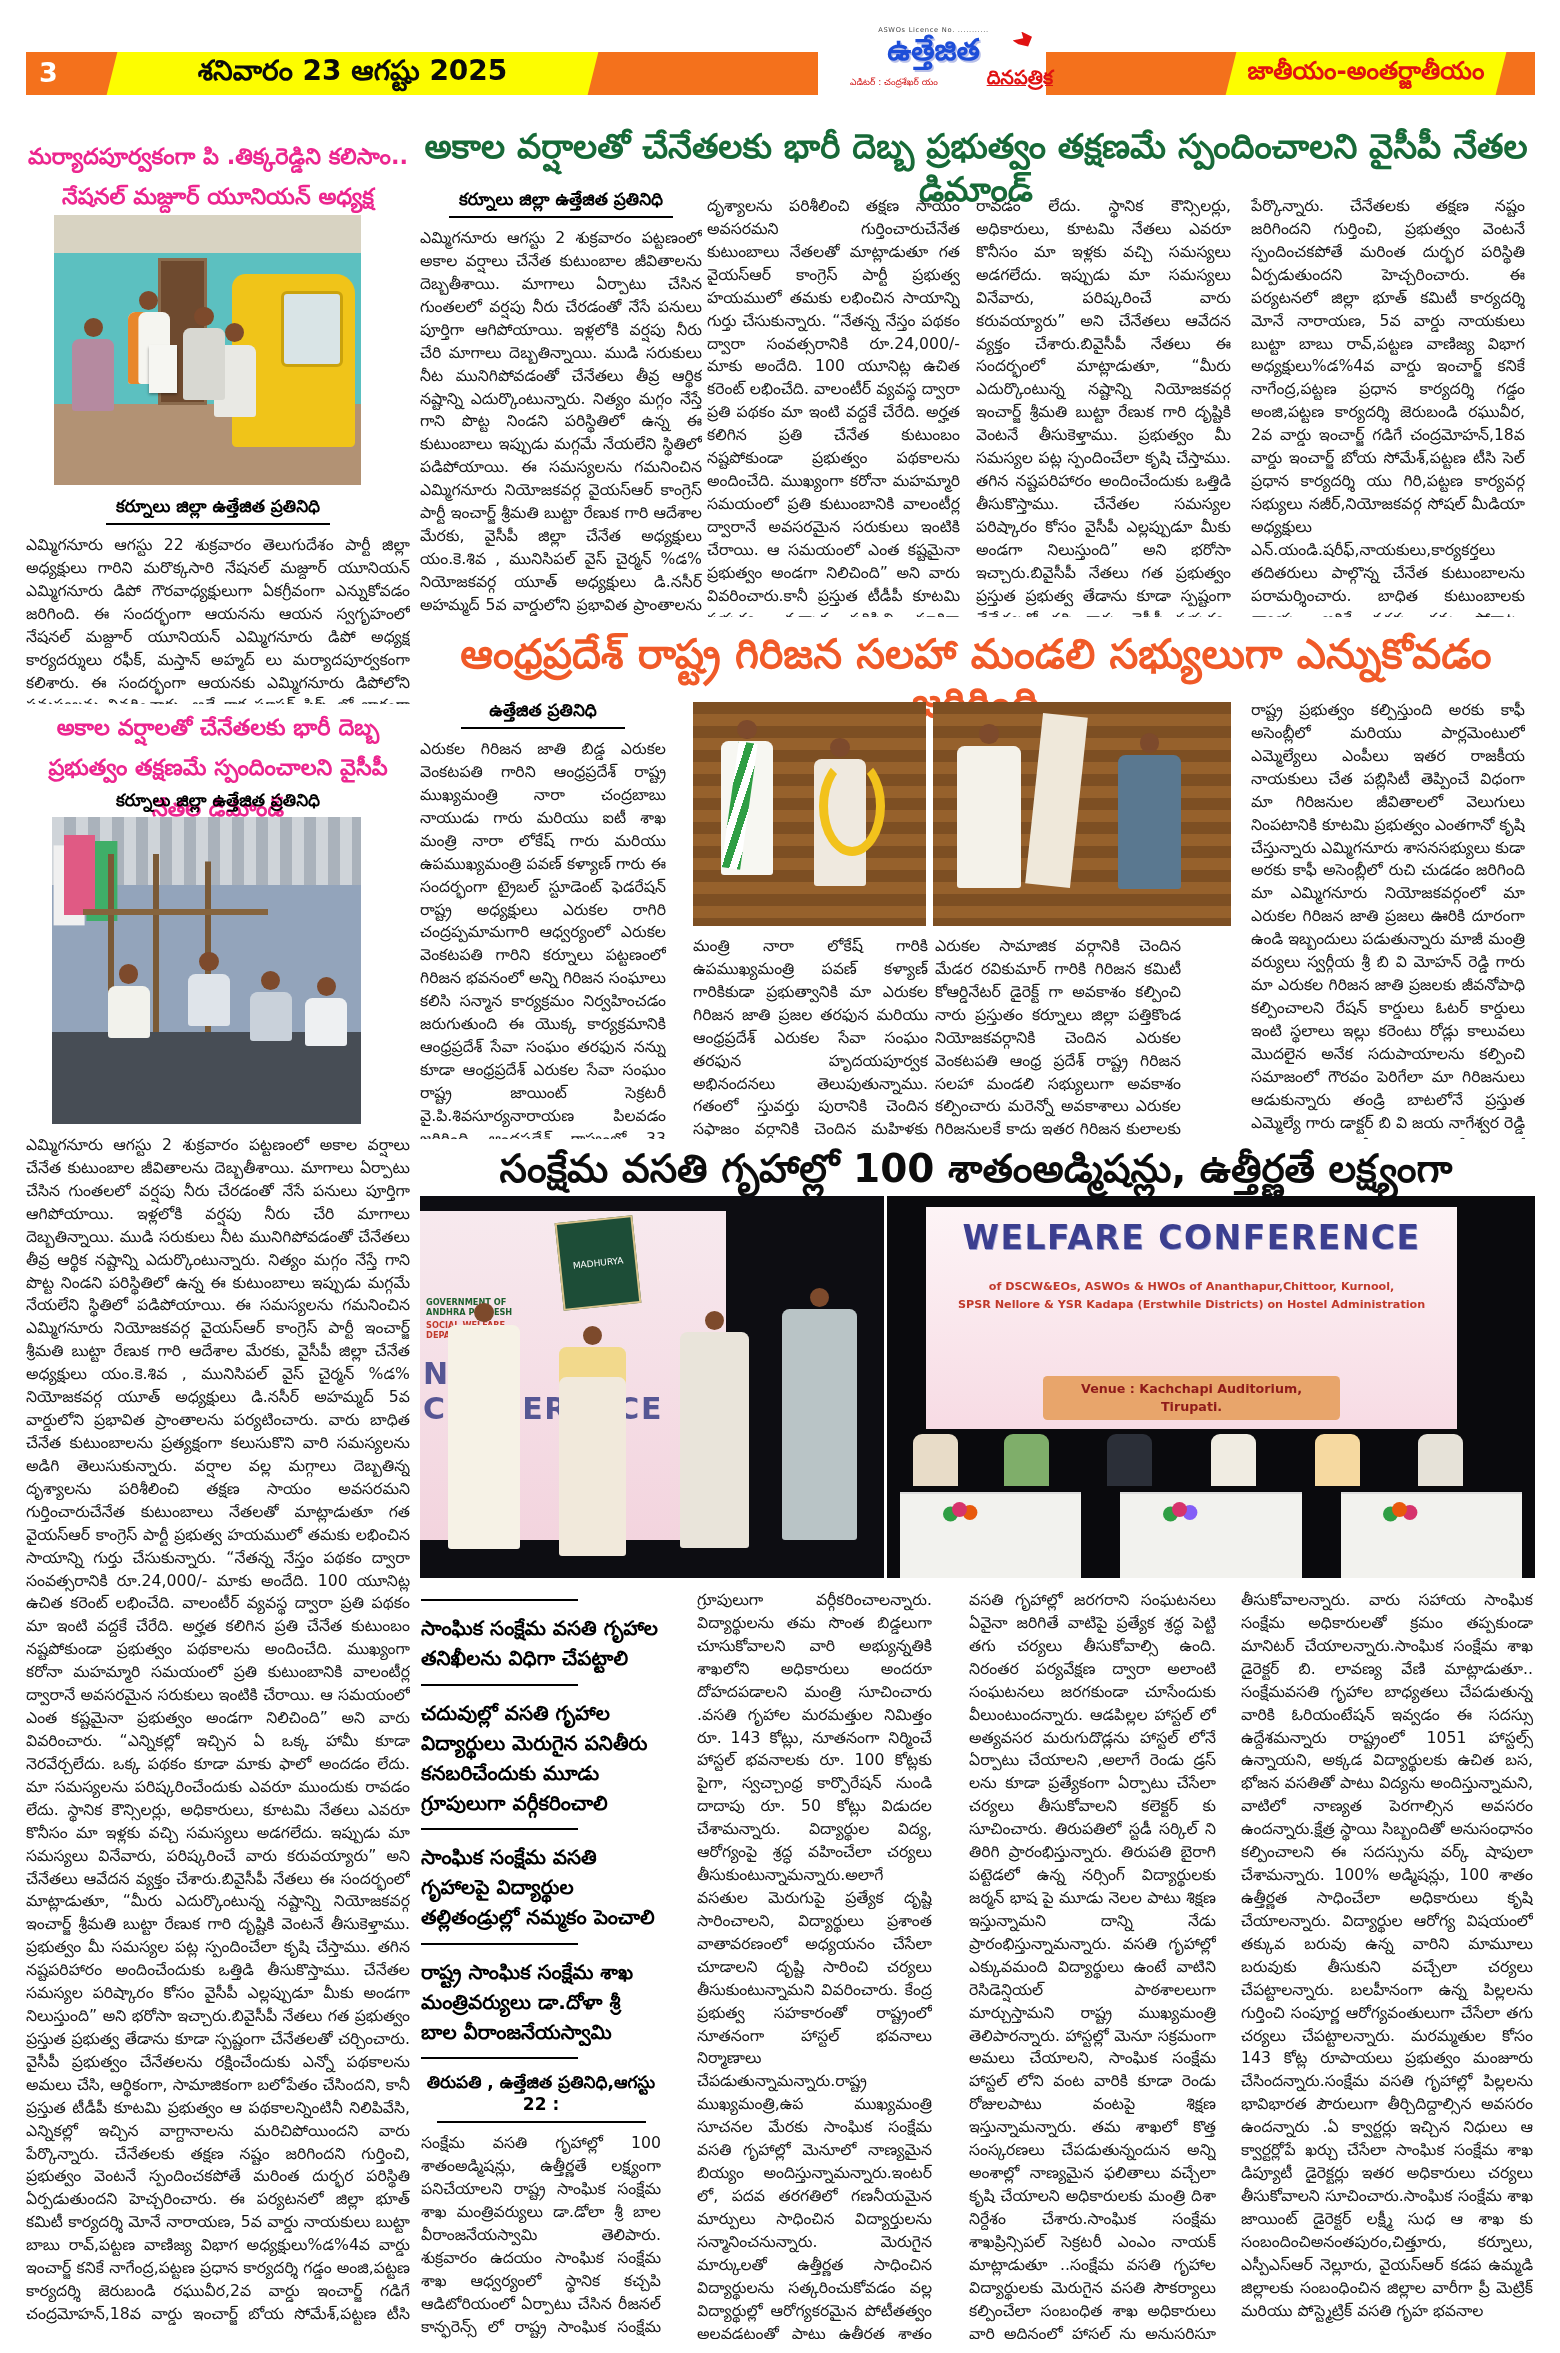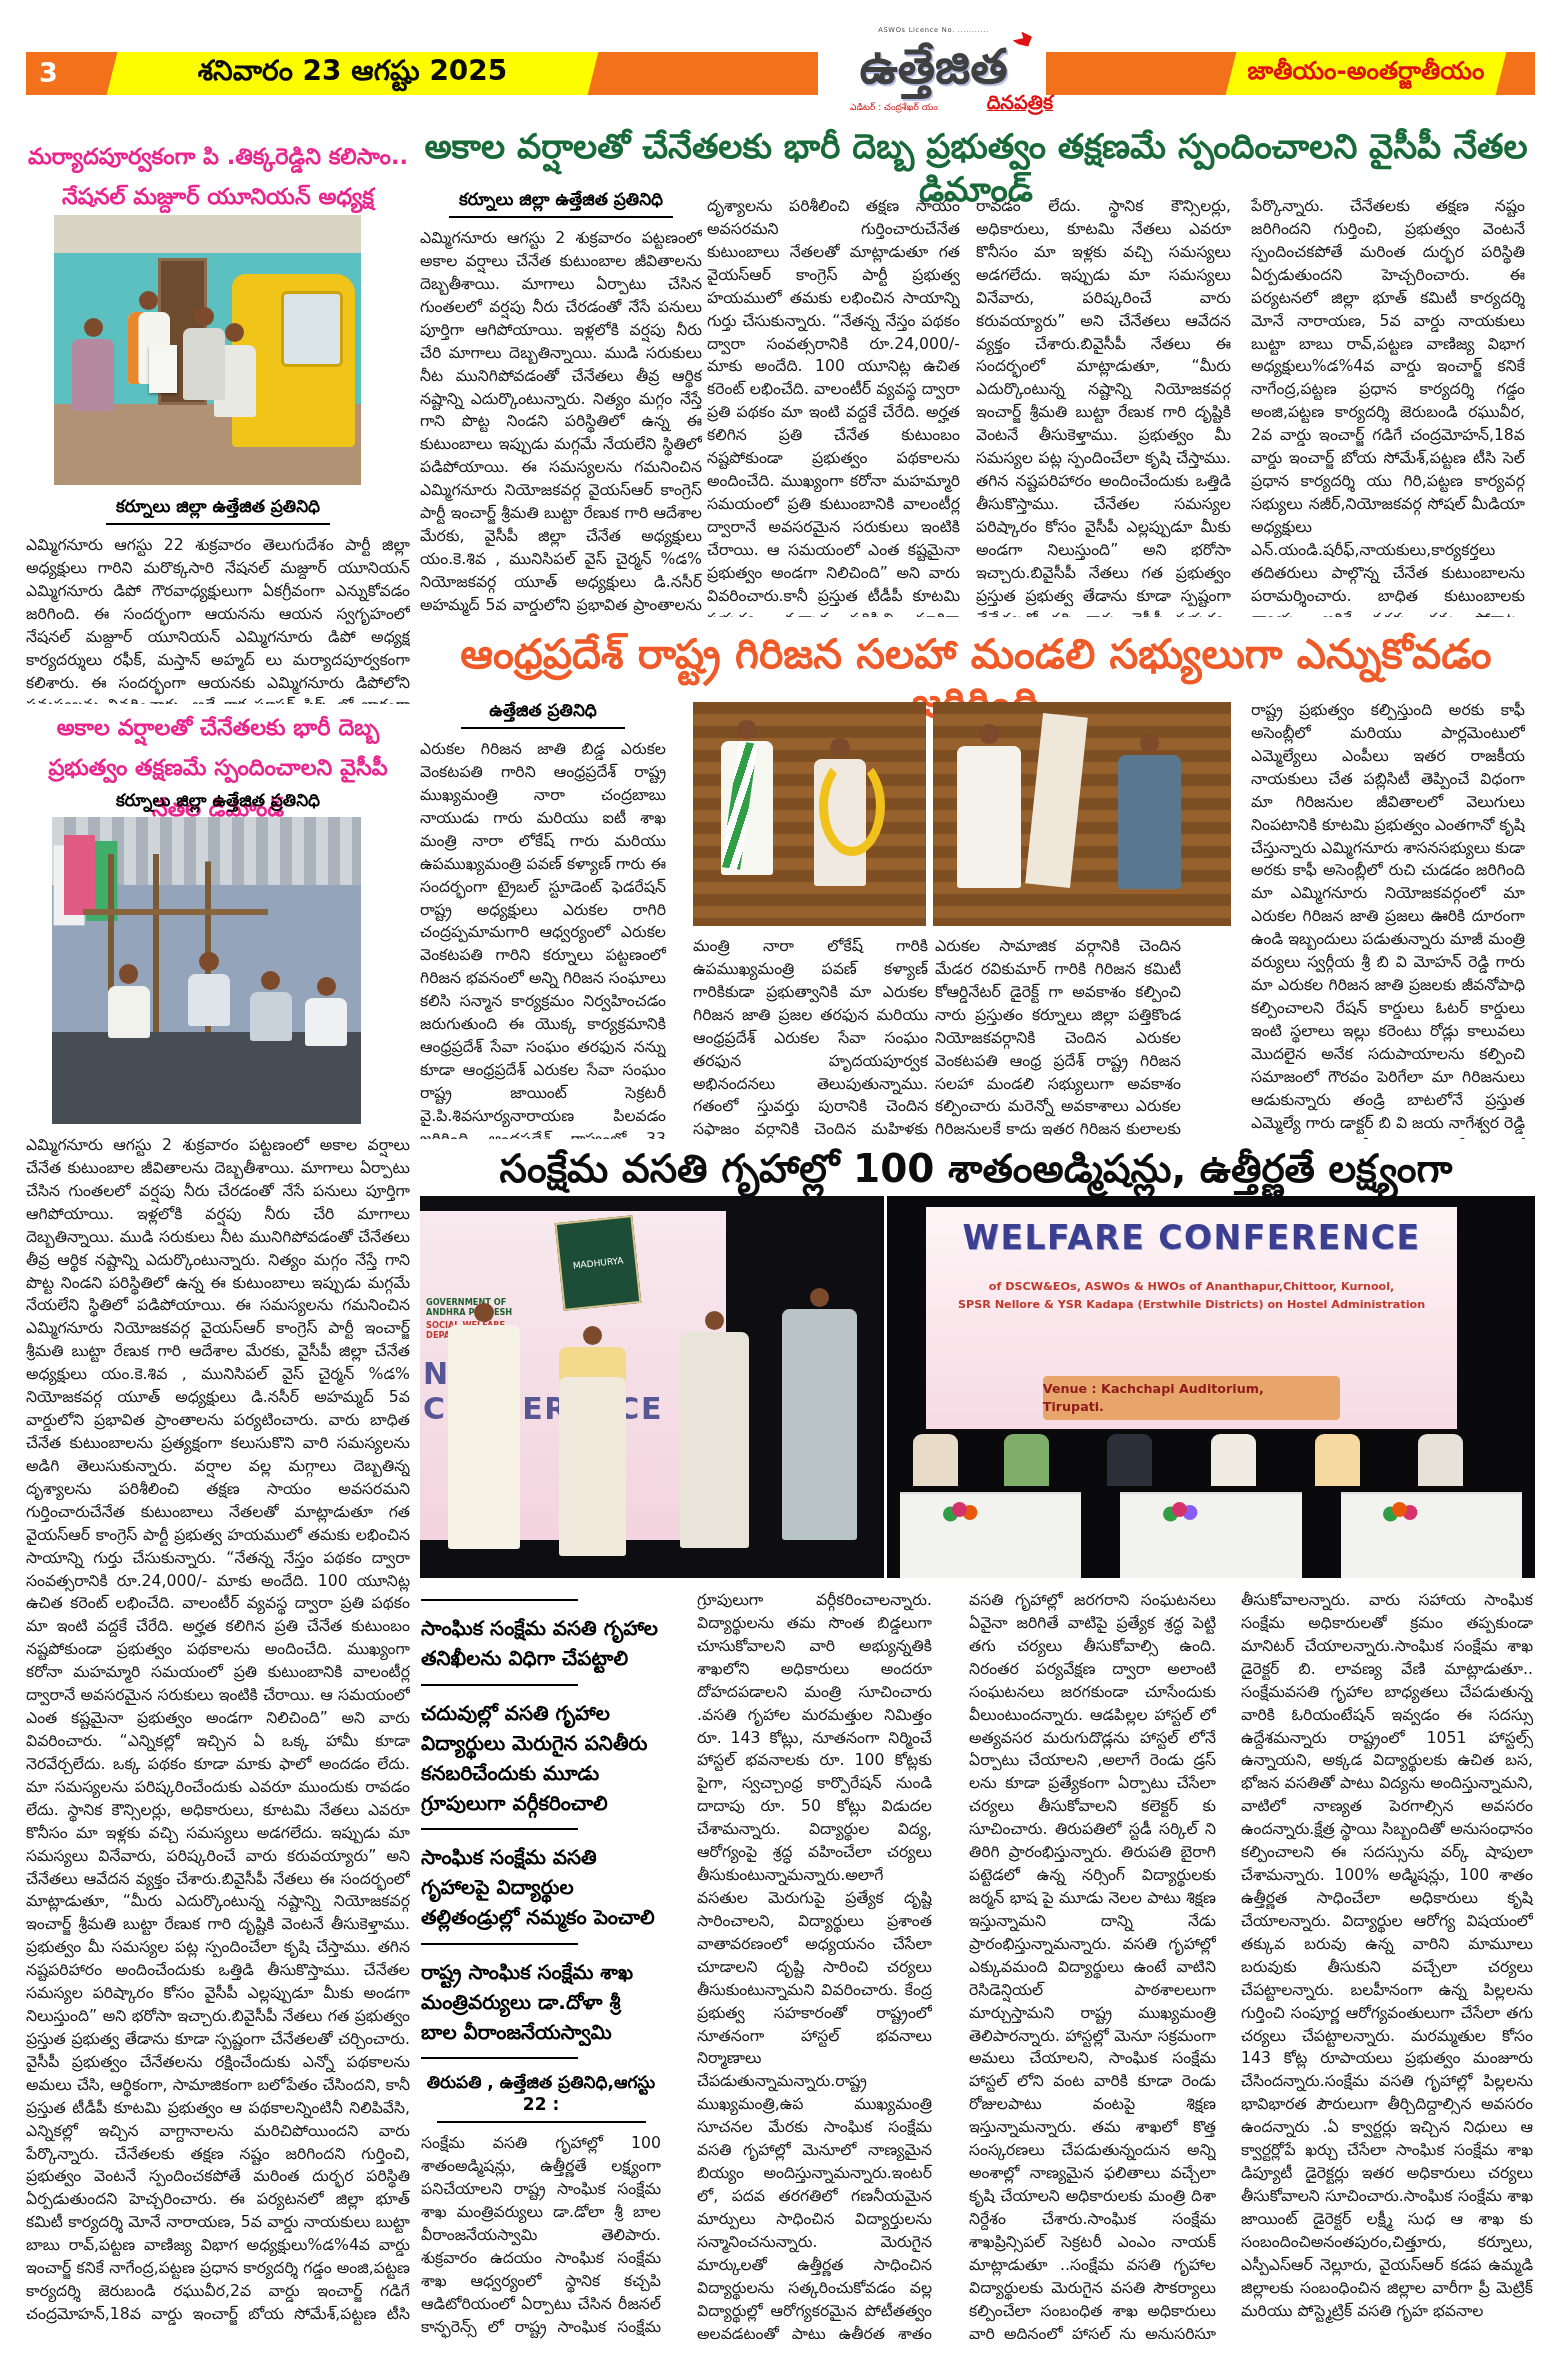--- a/index.html
+++ b/index.html
@@ -10,21 +10,21 @@
   
   .topbar{position:absolute;left:26px;top:52px;width:1509px;height:43px;background:#f4711c;}
   .pageno{position:absolute;left:39px;top:57px;color:#ffffff;font-size:27px;font-weight:bold;}
   .band{position:absolute;top:52px;height:43px;background:#fdfd00;transform:skewX(-14deg);}
   .band-inner{transform:skewX(14deg);height:43px;display:flex;align-items:center;justify-content:center;}
   .dateband{left:112px;width:481px;}
   .dateband .band-inner{font-size:28px;font-weight:bold;color:#0b0b0b;width:100%;}
   .logo-gap{position:absolute;left:818px;top:46px;width:228px;height:55px;background:#ffffff;}
   .logo{position:absolute;left:814px;top:27px;width:239px;text-align:center;line-height:1;}
   .logo-license{font-size:6.7px;color:#444;letter-spacing:0.7px;}
-  .logo-title{font-size:48px;font-weight:bold;color:#404040;text-shadow:1.5px 1.5px 0 #b9c0e8;margin-top:8px;}
+  .logo-title{font-size:30px;font-weight:bold;color:#1d4ed8;text-shadow:1.5px 1.5px 0 #b9c0e8;margin-top:1px;}
   .logo-bird{position:absolute;right:21px;top:4.5px;width:19.4px;height:15px;background:#e01212;
              clip-path:polygon(0 60%,55% 45%,45% 0,100% 35%,80% 100%,30% 85%);}
   .logo-bottom{display:flex;justify-content:space-between;align-items:flex-end;margin-top:3px;}
   .logo-editor{font-size:9px;color:#d11313;margin-left:36px;}
   .logo-sub{font-size:19.4px;font-weight:bold;color:#e01212;text-decoration:underline;}
   .sectionband{left:1231px;width:270px;}
   .sectionband .band-inner{font-size:24.6px;font-weight:bold;color:#e01212;width:100%;}
 
   
   .headline-pink{color:#ec268f;font-weight:bold;font-size:22.4px;text-align:center;line-height:1.8;}
@@ -70,21 +70,21 @@
   .confL-g2{position:absolute;left:2%;top:33%;width:30%;font-size:8.2px;font-weight:bold;color:#c0392b;}
   .confL-big{position:absolute;left:1%;top:44%;width:60%;font-size:30px;font-weight:bold;color:#3b3f86;opacity:.85;letter-spacing:1.5px;}
   .confL-book{position:absolute;left:30%;top:6%;width:16%;height:22%;background:#1d4d37;color:#fff;font-size:9px;
               display:flex;align-items:center;justify-content:center;transform:rotate(-6deg);border:2.2px solid #d9c38a;}
   .confR-bg{position:absolute;inset:0;background:#0a0a0d;}
   .confR-banner{position:absolute;left:6%;top:3%;width:82%;height:58%;background:linear-gradient(#fdf4f6,#f7dbe4);}
   .confR-title{font-size:33px;font-weight:bold;color:#3c3f8f;text-align:center;margin-top:10.4px;letter-spacing:1.5px;
                text-shadow:0.7px 0.7px 0 #9aa0d6;}
   .confR-sub{font-size:11.2px;font-weight:bold;color:#c0392b;text-align:center;margin-top:22px;line-height:1.5;}
   .confR-venue{position:absolute;left:22%;bottom:4%;width:56%;background:#e8a56b;border-radius:4.5px;
-               color:#8e1a1a;font-weight:bold;font-size:12.7px;padding:4.5px 0;line-height:1.4;}
+               color:#8e1a1a;font-weight:bold;font-size:12.7px;text-align:center;padding:4.5px 0;line-height:1.4;}
   .table{position:absolute;bottom:0;height:22%;background:#f2f2ee;border-top:2.2px solid #ddd;}
   .flower{position:absolute;width:15px;height:15px;border-radius:50%;}
 
   .seated{position:absolute;width:45px;height:52px;border-radius:9px 9px 0 0;}
 </style>
 </head>
 <body>
 
 <div class="page">
 

